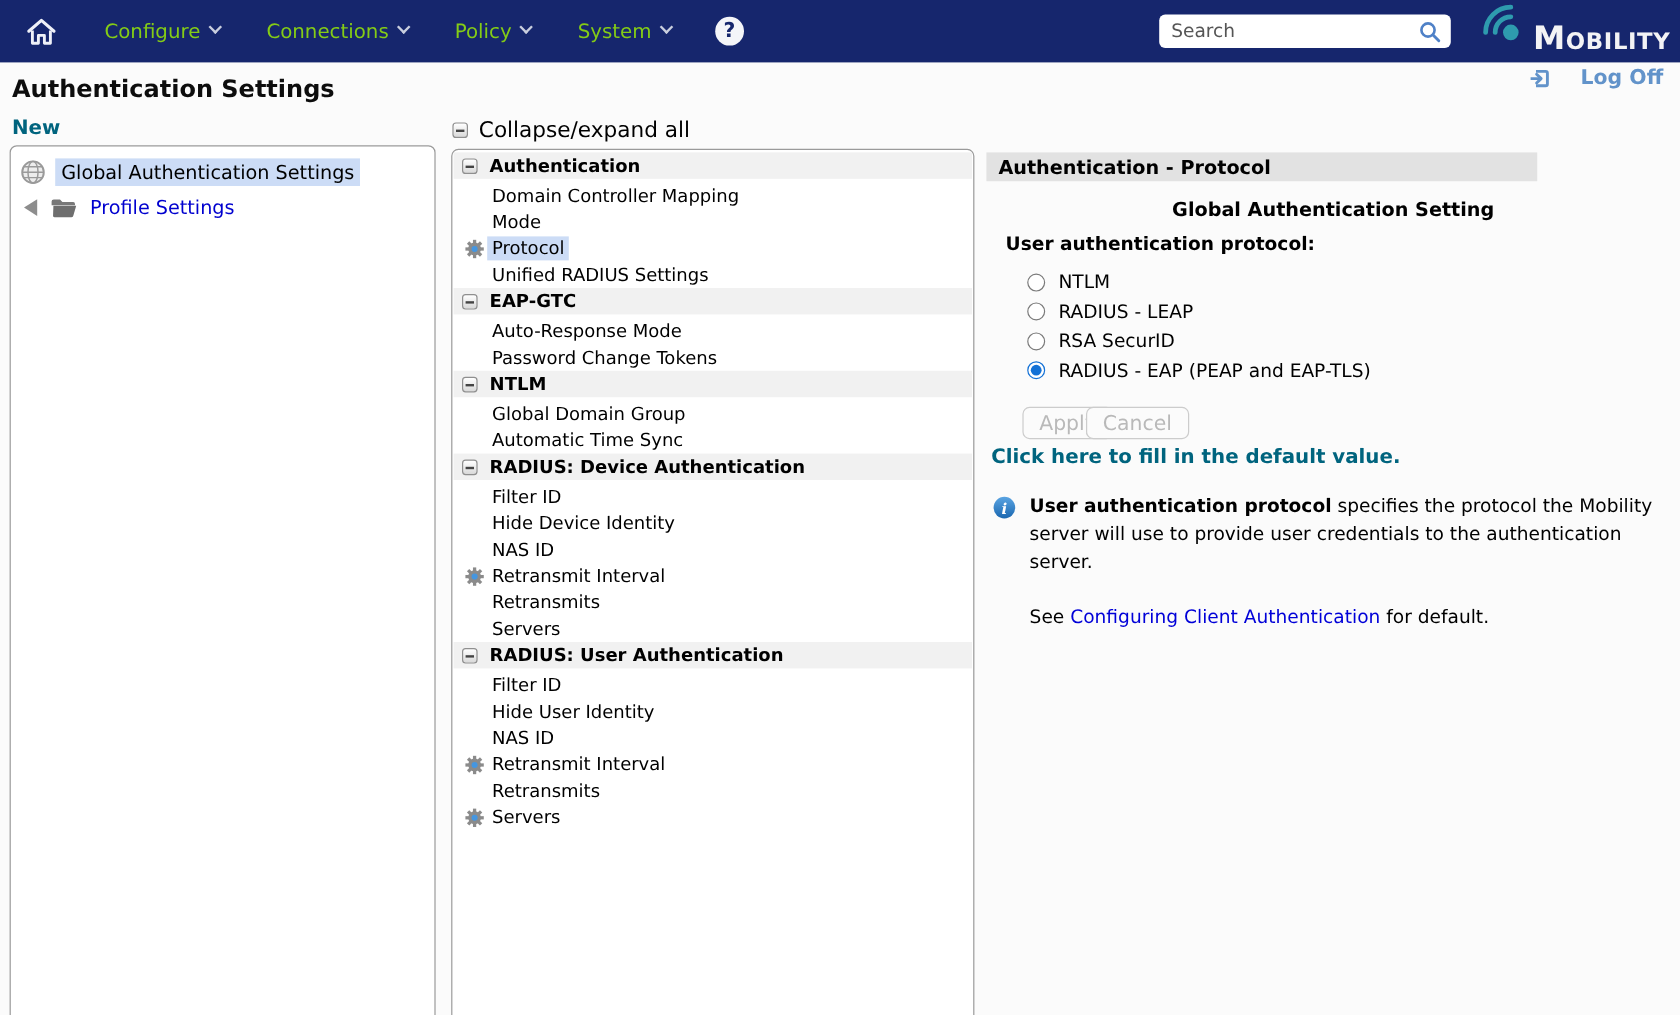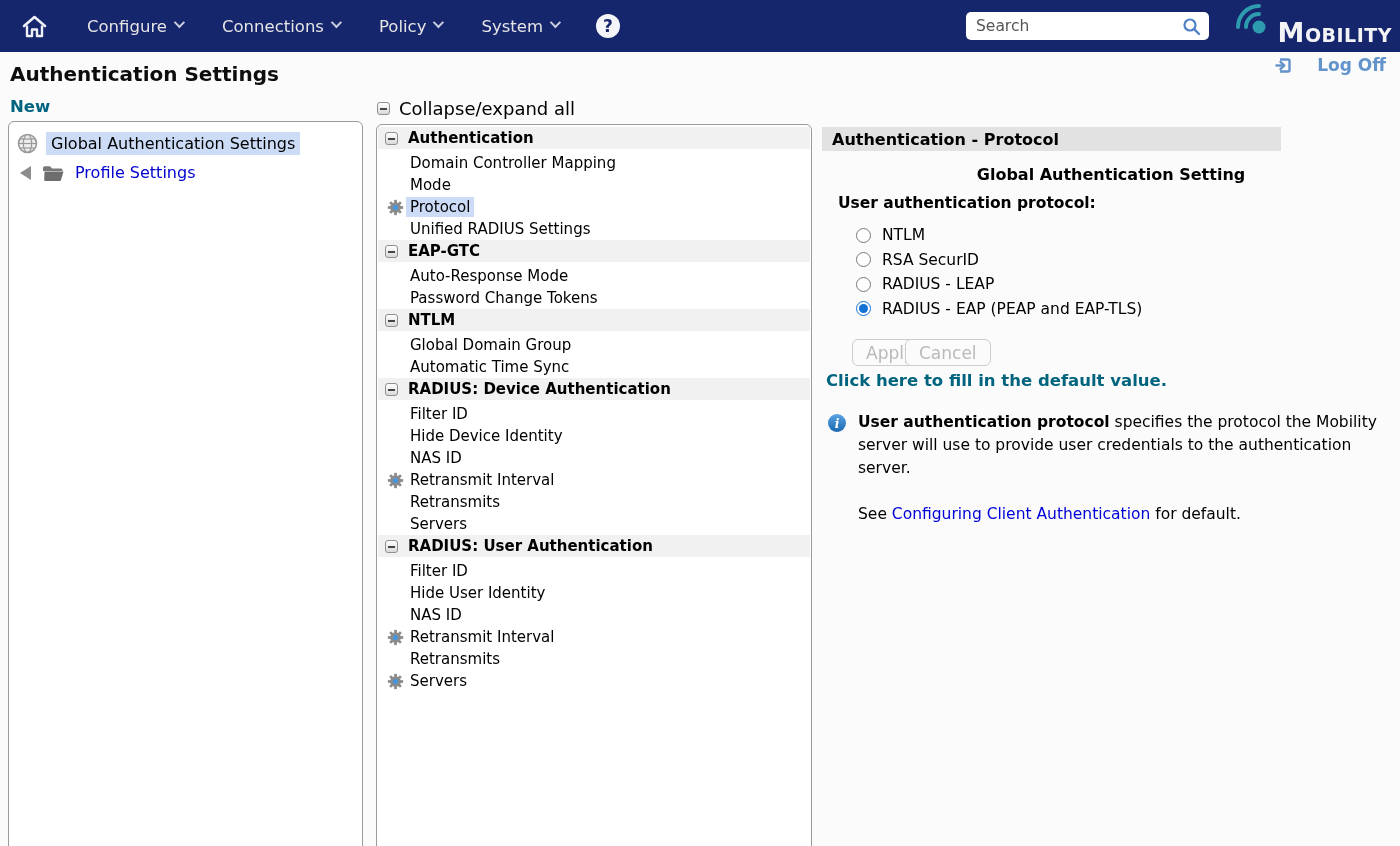--- a/index.html
+++ b/index.html
@@ -2,21 +2,21 @@
 <html><head>
 <meta charset="utf-8">
 <style>
   * { margin:0; padding:0; box-sizing:border-box; }
   html,body { width:1400px; height:846px; overflow:hidden; }
   body { position:relative; background:#fbfbfb; font-family:"DejaVu Sans",sans-serif; color:#000; }
 
   
   .topnav { position:absolute; top:0; left:0; width:1400px; height:52px; background:#16266d; display:flex; align-items:center; }
   .home-btn { margin-left:22px; display:flex; align-items:center; cursor:pointer; }
-  .nav-menu { margin-left:40px; display:flex; align-items:center; gap:7px; color:#e5e5e5; font-size:16.5px; cursor:pointer; }
+  .nav-menu { margin-left:40px; display:flex; align-items:center; gap:7px; color:#84cc16; font-size:16.5px; cursor:pointer; }
   .caret { width:8px; height:8px; border-right:2px solid #c9cede; border-bottom:2px solid #c9cede; transform:rotate(45deg) translateY(-2px); margin-top:-4px; }
   .help-btn { margin-left:38px; width:24px; height:24px; border-radius:50%; background:#f4f5f9; color:#16266d; font-weight:bold; font-size:17px; display:flex; align-items:center; justify-content:center; cursor:pointer; }
   .search-wrap { position:absolute; left:966px; top:12px; width:243px; height:28px; }
   .search-input { width:100%; height:100%; border:none; border-radius:5px; background:#fff; padding:0 32px 0 10px; font-size:15.5px; font-family:inherit; color:#333; }
   .search-input::placeholder { color:#555; }
   .search-icon { position:absolute; right:8px; top:5px; }
   .logo { position:absolute; top:1px; right:8px; width:160px; height:51px; }
   .logo-sig { position:absolute; left:0; top:2px; }
   .logo-text { position:absolute; right:0; bottom:4px; color:#f3f3f5; font-weight:bold; letter-spacing:0.5px; font-size:19px; }
   .logo-text .big-m { font-size:27px; }
@@ -287,25 +287,25 @@
 
 <div class="r-fieldlabel">User authentication protocol:</div>
 
 <div class="radio-group">
   <label class="radio-row">
     <span class="radio"></span>
     <span>NTLM</span>
   </label>
   <label class="radio-row">
     <span class="radio"></span>
-    <span>RSA SecurID</span>
+    <span>RADIUS - LEAP</span>
   </label>
   <label class="radio-row">
     <span class="radio"></span>
-    <span>RADIUS - LEAP</span>
+    <span>RSA SecurID</span>
   </label>
   <label class="radio-row">
     <span class="radio sel"></span>
     <span>RADIUS - EAP (PEAP and EAP-TLS)</span>
   </label>
 </div>
 
 <button class="btn btn-apply" disabled="">Apply</button>
 <button class="btn btn-cancel" disabled="">Cancel</button>
 

